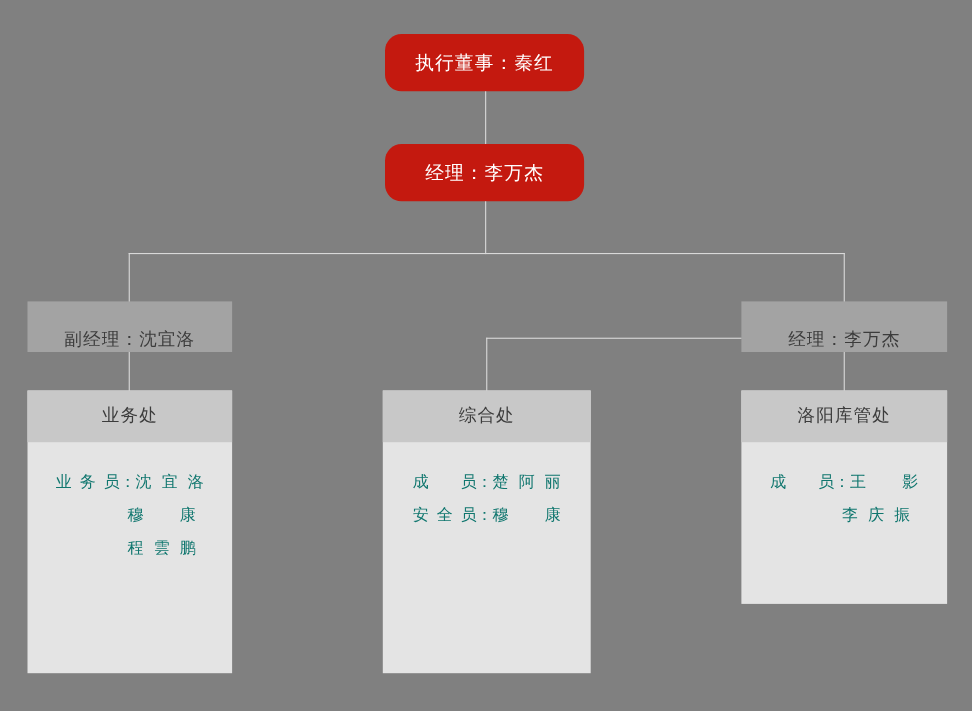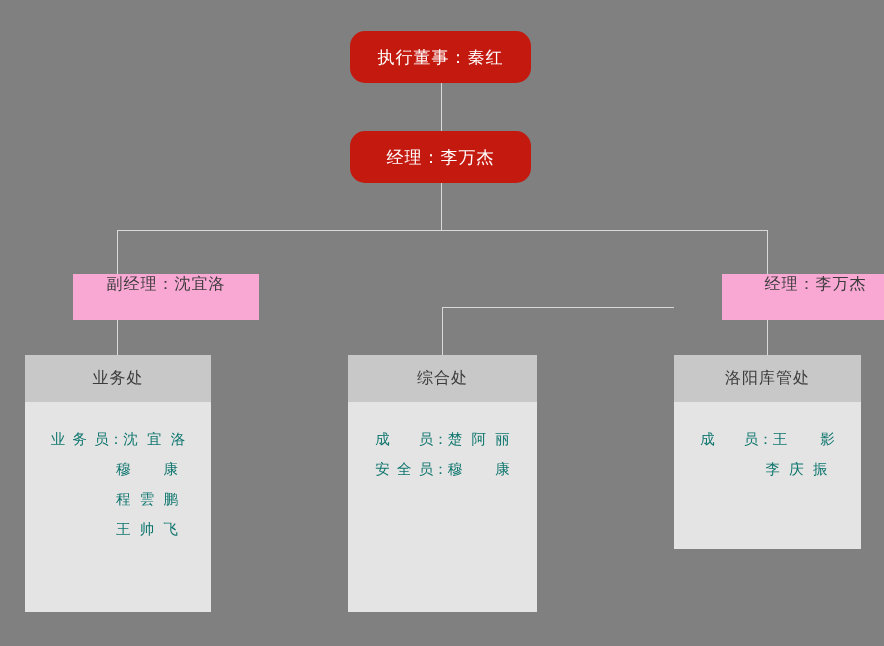--- a/index.html
+++ b/index.html
@@ -38,29 +38,28 @@
     justify-content: center;
     font-size: 17px;
     letter-spacing: 1px;
     box-sizing: border-box;
     border-radius: 15px;
   }
 
   
   .gray-box {
     position: absolute;
-    background: #f9a8d4;
+    background: #a3a3a3;
     color: #3c3c3c;
     display: flex;
-    align-items: flex-start;
+    align-items: flex-end;
     justify-content: center;
     font-size: 16px;
     letter-spacing: 1px;
     box-sizing: border-box;
-    margin-left: 48px;
   }
 
   
   .dept {
     position: absolute;
     box-sizing: border-box;
     display: flex;
     flex-direction: column;
     background: #e4e4e4;
   }
@@ -152,25 +151,20 @@
       <div class="member-row">
         <span class="member-role"></span>
         <span class="member-sep"></span>
         <span class="member-name">穆　康</span>
       </div>
       <div class="member-row">
         <span class="member-role"></span>
         <span class="member-sep"></span>
         <span class="member-name">程雲鹏</span>
       </div>
-      <div class="member-row">
-        <span class="member-role"></span>
-        <span class="member-sep"></span>
-        <span class="member-name">王帅飞</span>
-      </div>
     </div>
   </div>
 
   <div class="dept" style="left:348px; top:355px; width:189px; height:257px;">
     <div class="dept-header">综合处</div>
     <div class="dept-body">
       <div class="member-row">
         <span class="member-role">成　员</span>
         <span class="member-sep">：</span>
         <span class="member-name">楚阿丽</span>

